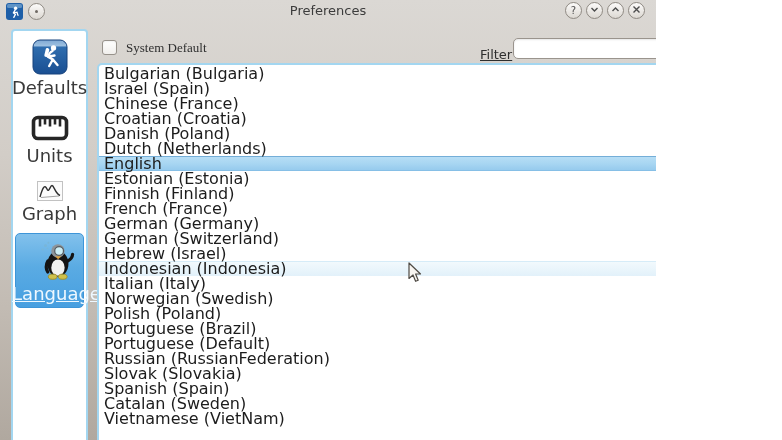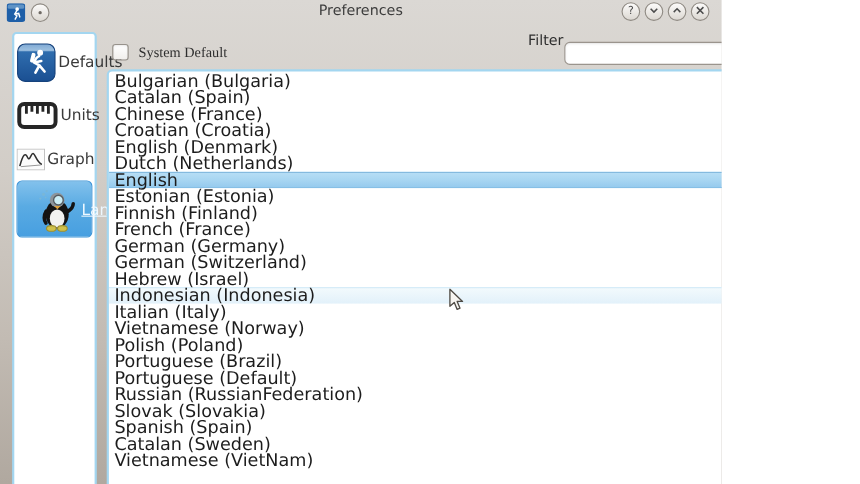--- a/index.html
+++ b/index.html
@@ -25,39 +25,39 @@
   .win-buttons { position:absolute; right:11px; top:2px; display:flex; gap:4px; }
   
   .sidebar {
     position:absolute; left:11px; top:29px; width:77px; bottom:-4px;
     box-sizing:border-box; background:#ffffff;
     border:2px solid #a3d6f0; border-radius:4px;
     display:flex; flex-direction:column; align-items:stretch; padding-top:2px;
   }
   .side-item {
     margin:0 2px 5px 2px; padding:6px 0 4px 0; border-radius:5px;
-    display:flex; flex-direction:row; align-items:center; gap:2px;
-    font-size:14px; color:#3a3a3a; cursor:default;
+    display:flex; flex-direction:column; align-items:center; gap:2px;
+    font-size:18px; color:#3a3a3a; cursor:default;
   }
   .side-item .icon-slot { display:flex; align-items:center; justify-content:center; }
   .side-item.selected {
     background:linear-gradient(180deg,#82c1ec 0%,#5aabe3 45%,#479fe0 100%);
     border:1px solid #3d95d8; padding:5px 0 3px 14px;
     color:#eef8ff;
   }
   .side-item.selected .side-label { text-decoration:underline; }
   
   .chk-box {
     position:absolute; left:102px; top:40px; width:15px; height:15px;
     box-sizing:border-box; border:1px solid #97928b; border-radius:3px;
     background:linear-gradient(180deg,#ffffff,#f1efec);
     box-shadow:inset 0 1px 2px rgba(0,0,0,0.06);
   }
   .chk-label { position:absolute; left:126px; top:40px; font-size:13px; color:#2e2e2e;font-family:Liberation Serif, serif; }
-  .filter-label { position:absolute; left:480px; top:30px; font-size:13px; color:#2e2e2e; }
+  .filter-label { position:absolute; left:480px; top:47px; font-size:13px; color:#2e2e2e;text-decoration:underline; }
   .filter-input {
     position:absolute; left:513px; top:38px; width:255px; height:21px;
     box-sizing:border-box; border:1px solid #9a948d; border-radius:5px;
     background:#ffffff; box-shadow:inset 0 1px 2px rgba(0,0,0,0.10);
     font-family:inherit; font-size:12px; padding:0 4px; outline:none; color:#222;
   }
   
   .lang-list {
     position:absolute; left:97px; top:63px; width:673px; bottom:-6px;
     box-sizing:border-box; background:#ffffff;
@@ -191,35 +191,35 @@
   </div>
     </div>
 
   <div class="chk-box"></div>
   <div class="chk-label">System Default</div>
   <div class="filter-label">Filter</div>
   <input class="filter-input" type="text" value="" style="">
 
   <div class="lang-list">
       <div class="lang-row">Bulgarian (Bulgaria)</div>
-      <div class="lang-row">Catalan (Spain)</div>
+      <div class="lang-row">Israel (Spain)</div>
       <div class="lang-row">Chinese (France)</div>
       <div class="lang-row">Croatian (Croatia)</div>
-      <div class="lang-row">English (Denmark)</div>
+      <div class="lang-row">Danish (Poland)</div>
       <div class="lang-row">Dutch (Netherlands)</div>
       <div class="lang-row selected">English</div>
       <div class="lang-row">Estonian (Estonia)</div>
       <div class="lang-row">Finnish (Finland)</div>
       <div class="lang-row">French (France)</div>
       <div class="lang-row">German (Germany)</div>
       <div class="lang-row">German (Switzerland)</div>
       <div class="lang-row">Hebrew (Israel)</div>
       <div class="lang-row hover">Indonesian (Indonesia)</div>
       <div class="lang-row">Italian (Italy)</div>
-      <div class="lang-row">Vietnamese (Norway)</div>
+      <div class="lang-row">Norwegian (Swedish)</div>
       <div class="lang-row">Polish (Poland)</div>
       <div class="lang-row">Portuguese (Brazil)</div>
       <div class="lang-row">Portuguese (Default)</div>
       <div class="lang-row">Russian (RussianFederation)</div>
       <div class="lang-row">Slovak (Slovakia)</div>
       <div class="lang-row">Spanish (Spain)</div>
       <div class="lang-row">Catalan (Sweden)</div>
       <div class="lang-row">Vietnamese (VietNam)</div>
     </div>
 

